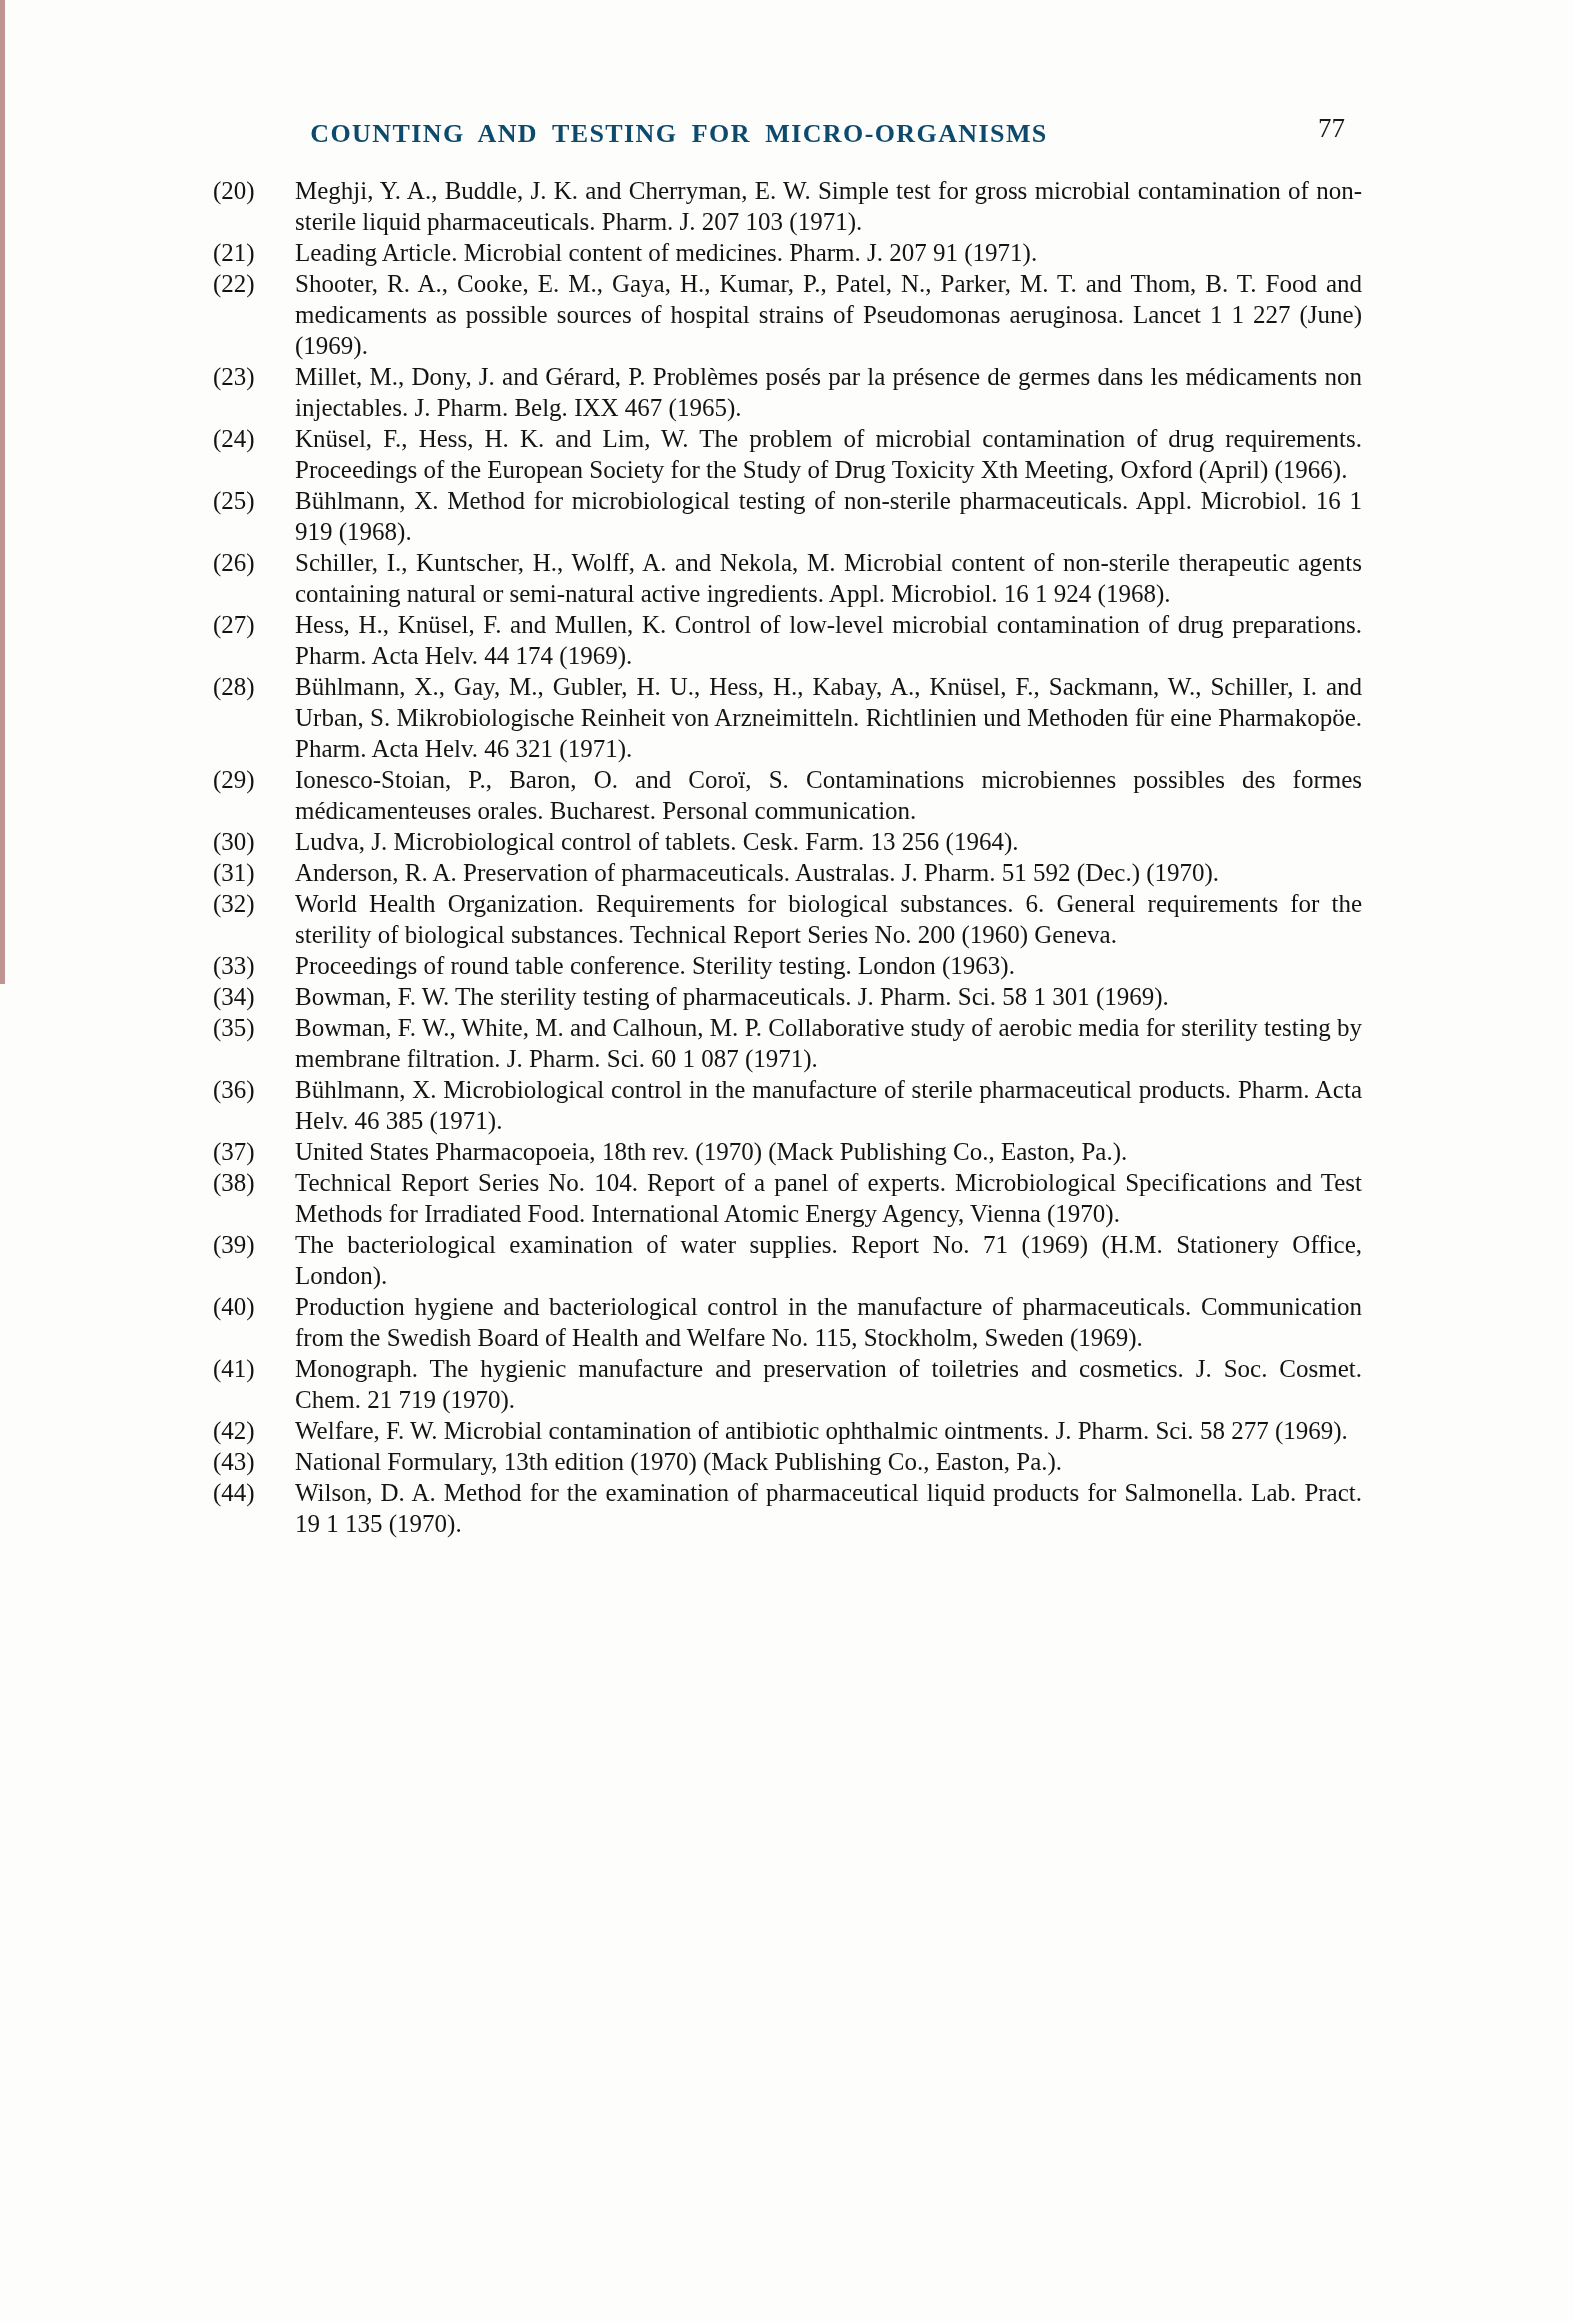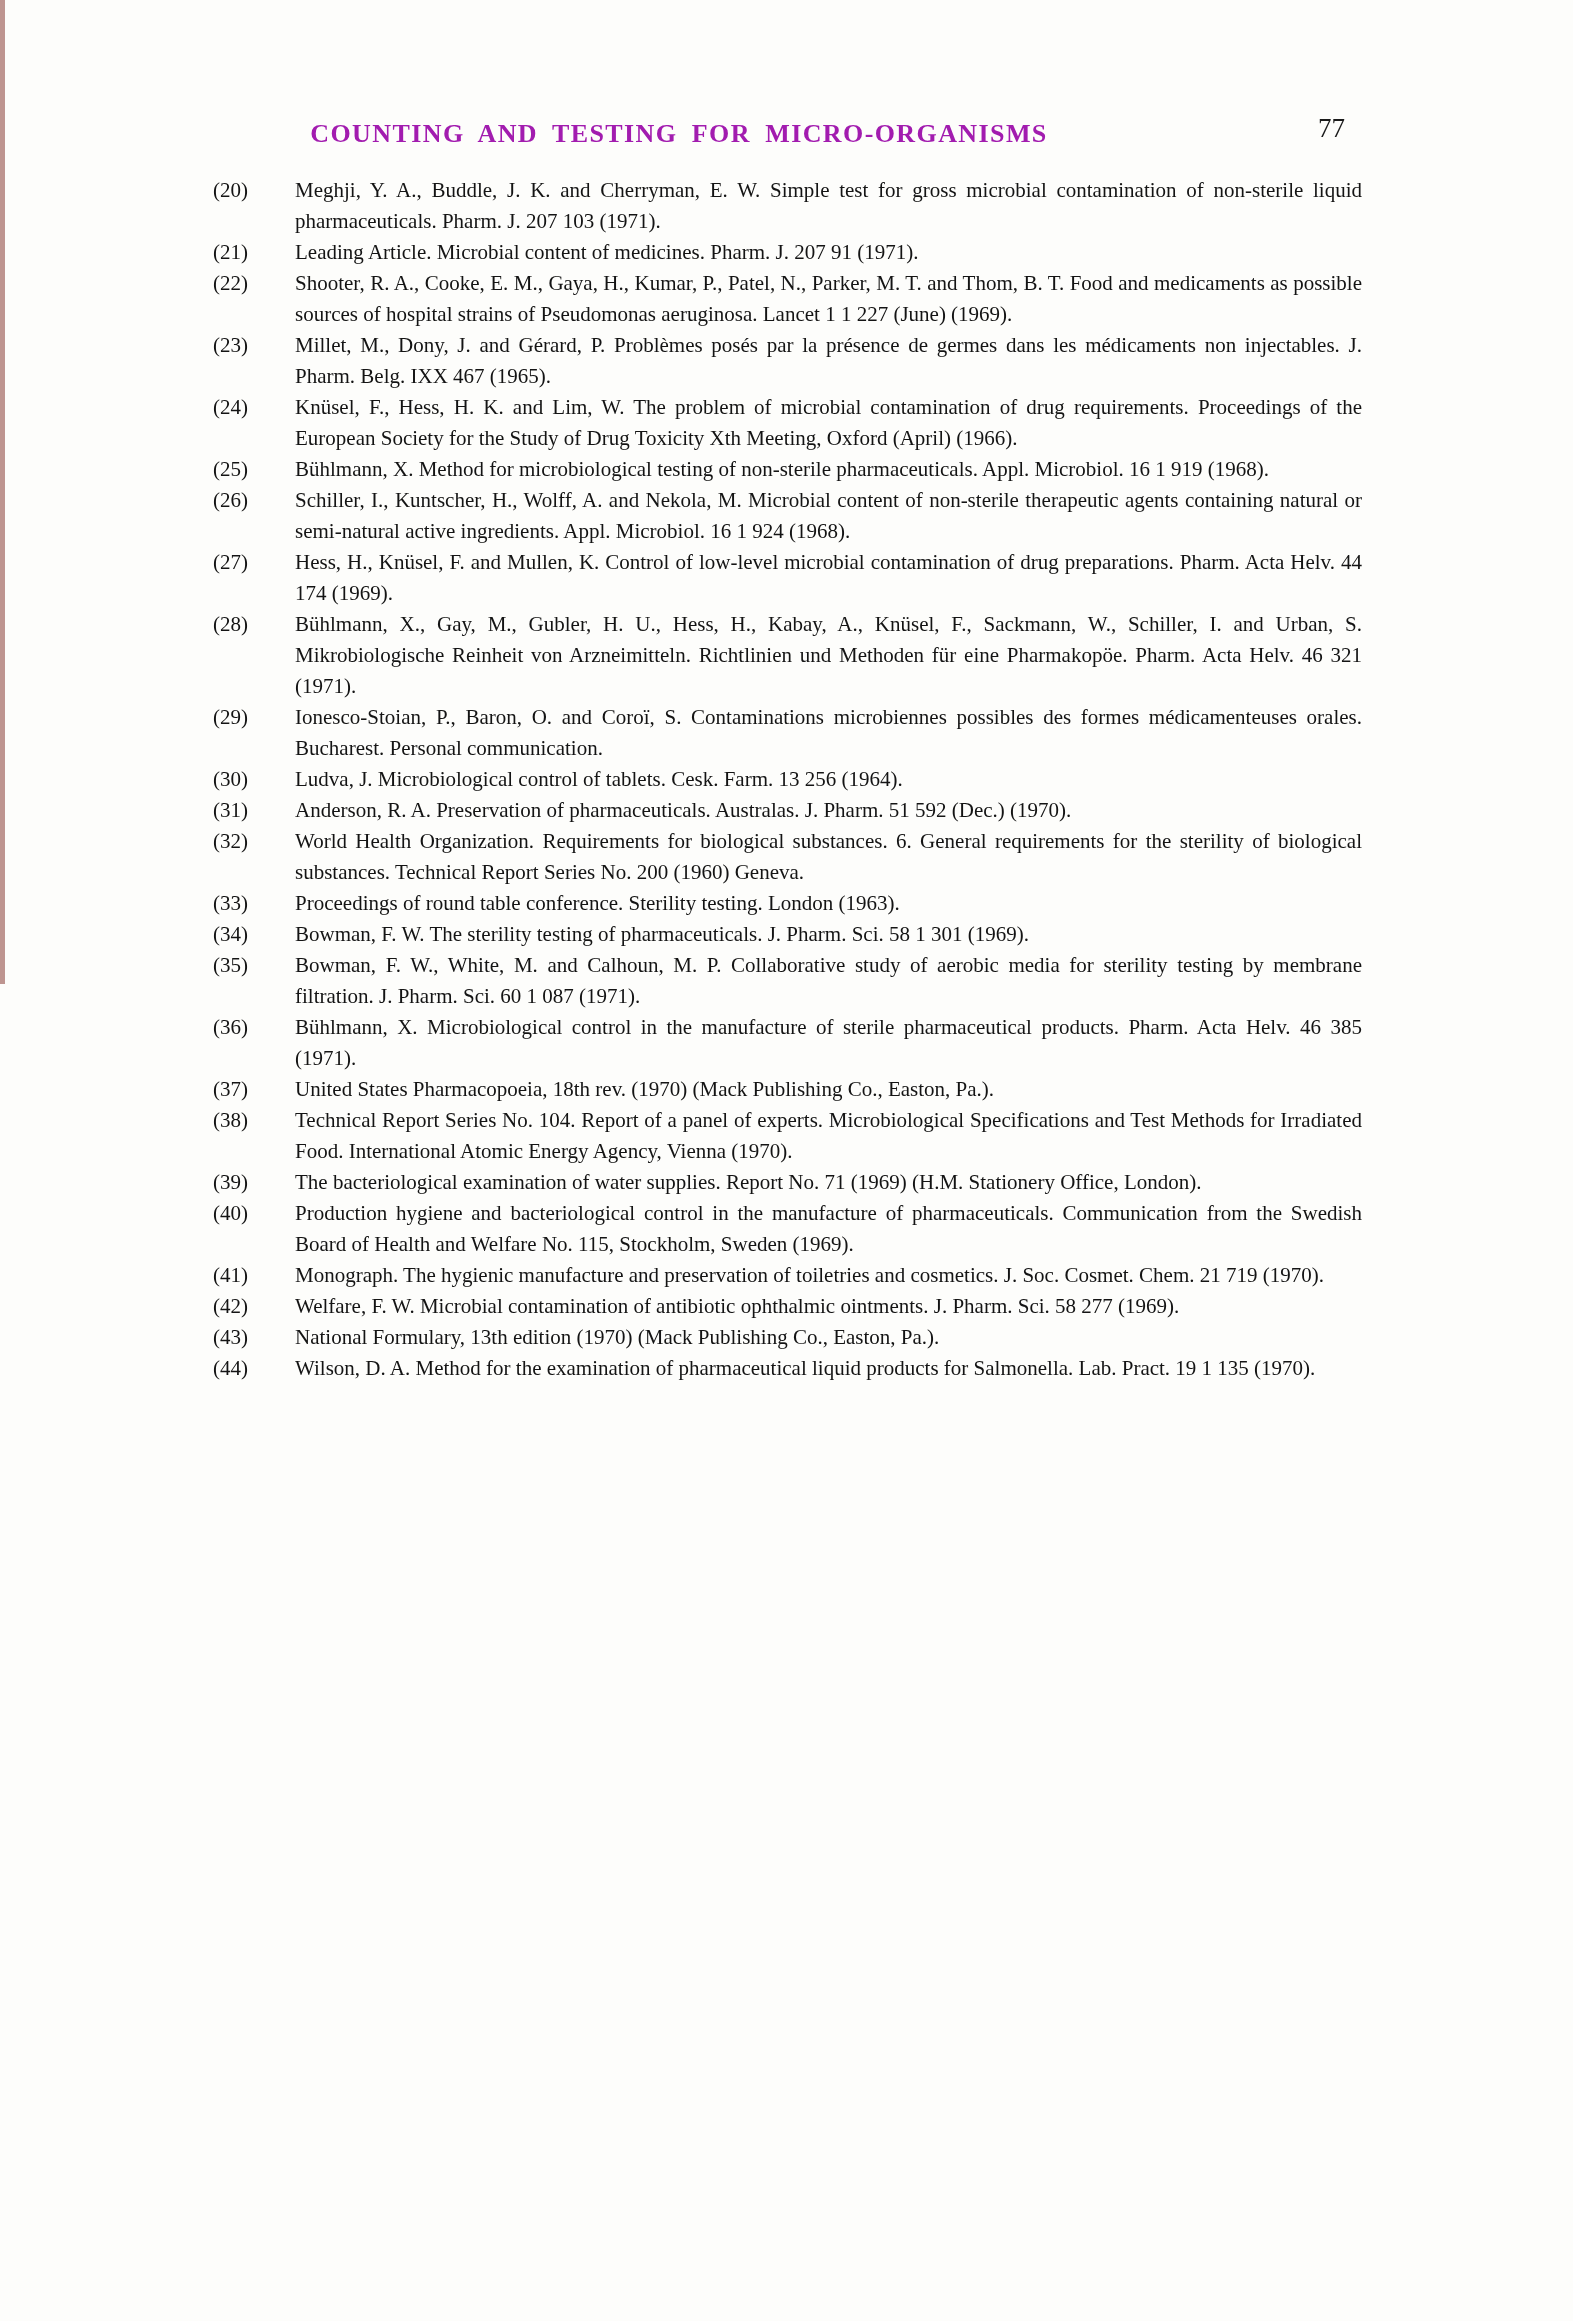--- a/index.html
+++ b/index.html
@@ -30,35 +30,35 @@
   }
   .running-title {
     position: absolute;
     left: 0;
     width: 932px;
     text-align: center;
     font-weight: bold;
     font-size: 26px;
     letter-spacing: 1.4px;
     word-spacing: 6.5px;
-    color: #a21caf;
+    color: #0c4a6e;
   }
   .page-number {
     position: absolute;
     right: 17px;
     top: -5.6px;
     font-size: 27px;
     color: #1a1a1a;
   }
   .ref-list {
     position: absolute;
     top: 175px;
     left: 213px;
     width: 1149px;
-    font-size: 21px;
+    font-size: 25px;
     line-height: 31px;
   }
   .ref-row { display: flex; align-items: flex-start; }
   .ref-num {
     flex: 0 0 82px;
     width: 82px;
   }
   .ref-body {
     flex: 1 1 auto;
     text-align: justify;

